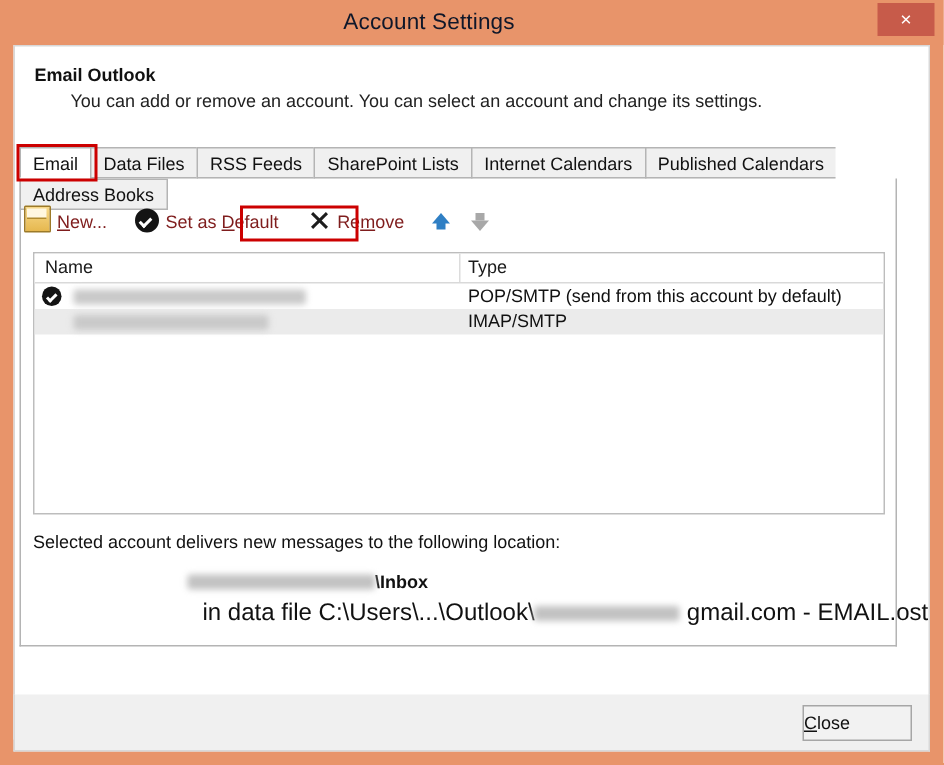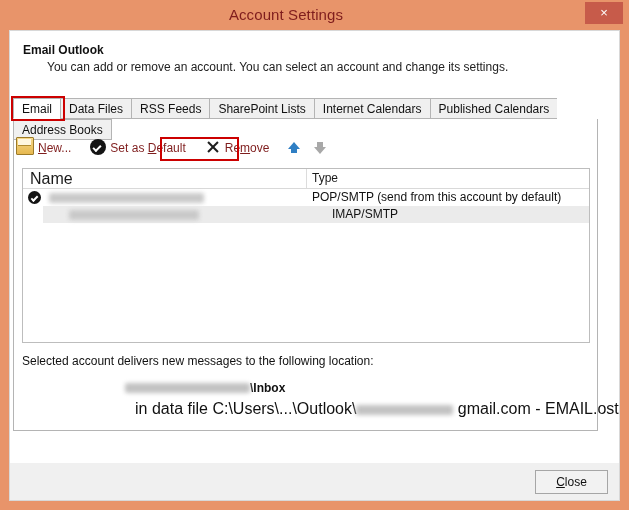--- a/index.html
+++ b/index.html
@@ -36,21 +36,21 @@
     background: #e8946a;
   }
   #title-text {
     position: absolute;
     left: 0; top: 0;
     width: 572px;
     height: 30px;
     line-height: 30px;
     text-align: center;
     font-size: 15px;
-    color: #7f1d1d;
+    color: #0f172a;
     font-family: "Liberation Sans", sans-serif;
     letter-spacing: .1px;
   }
   #close-x {
     position: absolute;
     right: 6px;
     top: 2px;
     width: 38px;
     height: 22px;
     background: #c75b4a;
@@ -294,40 +294,40 @@
   #list-head {
     position: relative;
     height: 19px;
     border-bottom: 1px solid #d9d9d9;
     background: #ffffff;
   }
   .col-name {
     position: absolute;
     left: 7px; top: 0;
     line-height: 19px;
-    font-size: 16px;
+    font-size: 12px;
   }
   .col-type {
     position: absolute;
     left: 289px; top: 0;
     line-height: 19px;
     font-size: 12px;
   }
   #col-sep {
     position: absolute;
     left: 283px; top: 0;
     width: 1px; height: 19px;
     background: #dcdcdc;
   }
   .row {
     position: relative;
     height: 17px;
     cursor: pointer;
   }
-  .row.selected { background: #ebebeb; margin-left: 20px; }
+  .row.selected { background: #ebebeb; }
   .row .rname {
     position: absolute;
     left: 26px; top: 0;
     height: 17px;
   }
   .row .rtype {
     position: absolute;
     left: 289px; top: 0;
     line-height: 17px;
     font-size: 12px;
@@ -405,21 +405,21 @@
     border-top: none;
     box-sizing: border-box;
   }
   #close-button {
     position: absolute;
     right: 11px;
     top: 7px;
     width: 73px;
     height: 24px;
     line-height: 22px;
-    text-align: center;
+    text-align: left;
     background: #f2f2f2;
     border: 1px solid #a6a6a6;
     font-size: 12px;
     color: #111;
     cursor: pointer;
     box-sizing: border-box;
   }
 </style>
 </head>
 <body>

